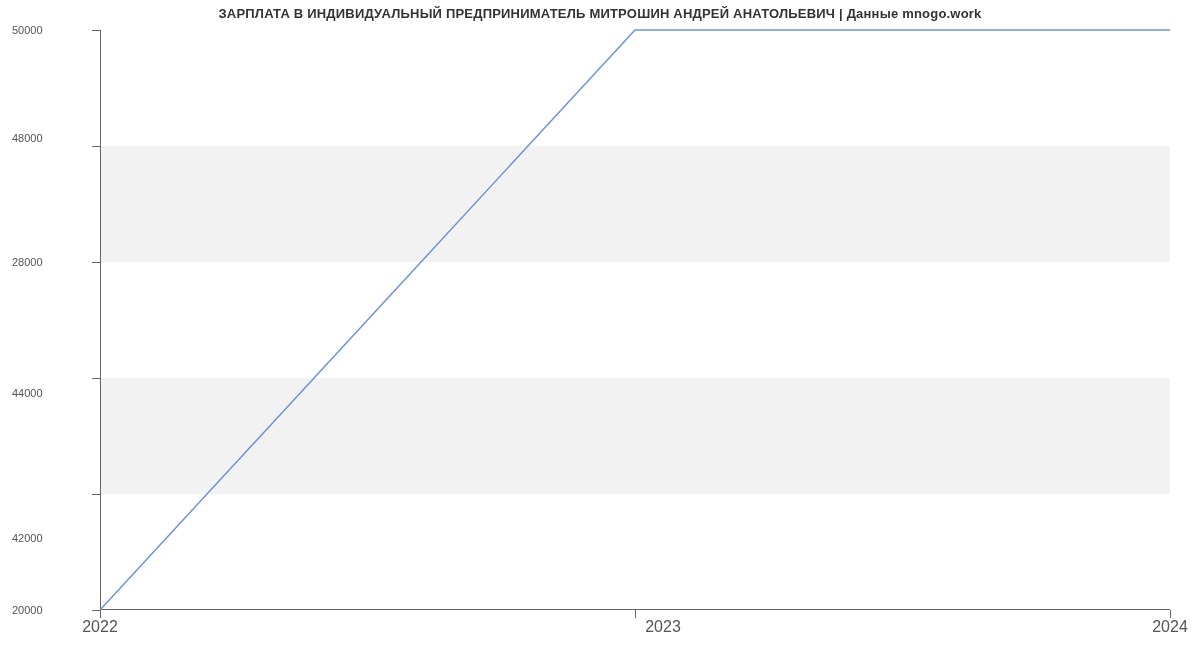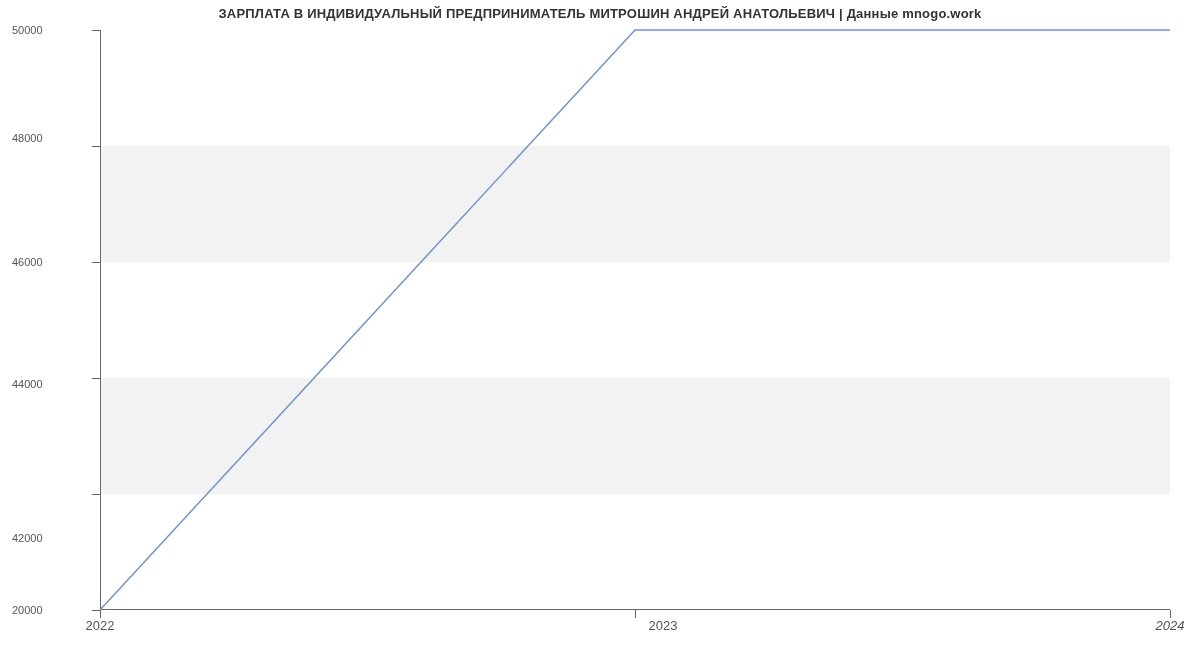--- a/index.html
+++ b/index.html
@@ -74,21 +74,21 @@
     position: absolute;
     right: 1108px; 
     transform: translateY(-50%);
     font-size: 11px;
     color: #555;
     width: 80px;
   }
   .xlabel {
     position: absolute;
     top: 618px; 
-    font-size: 13px;
+    font-size: 16px;
     color: #555;
     text-align: right;
     transform: translateX(-50%);
   }
   svg.line {
     position: absolute;
     left: 0; top: 0;
     width: 100%; height: 100%;
     overflow: visible;
   }
@@ -126,23 +126,23 @@
         <div class="tick-x" style="left: 1070px;"></div>
       </div>
     <svg class="line" id="line-svg" viewBox="0 0 1070 580" preserveAspectRatio="none">
       <path id="line-path" d="M0 580 L535 0 L1070 0" style="stroke: rgb(111, 149, 209);"></path>
     </svg>
   </div>
 
   <div id="ylabels">
       <div class="ylabel" style="top: 610px;">20000</div>
       <div class="ylabel" style="top: 494px; margin-top: 44px;">42000</div>
-      <div class="ylabel" style="top: 384px;">44000</div>
-      <div class="ylabel" style="top: 262px;">46000</div>
+      <div class="ylabel" style="top: 393px;">44000</div>
+      <div class="ylabel" style="top: 262px;">28000</div>
       <div class="ylabel" style="top: 138px;">48000</div>
       <div class="ylabel" style="top: 30px;">50000</div>
     </div>
   <div id="xlabels">
       <div class="xlabel" style="left: 100px;">2022</div>
       <div class="xlabel" style="left: 635px; margin-left: 28px;">2023</div>
-      <div class="xlabel" style="left: 1170px; font-style: italic;">2024</div>
+      <div class="xlabel" style="left: 1170px;">2024</div>
     </div>
 </div>
 
 </body></html>

